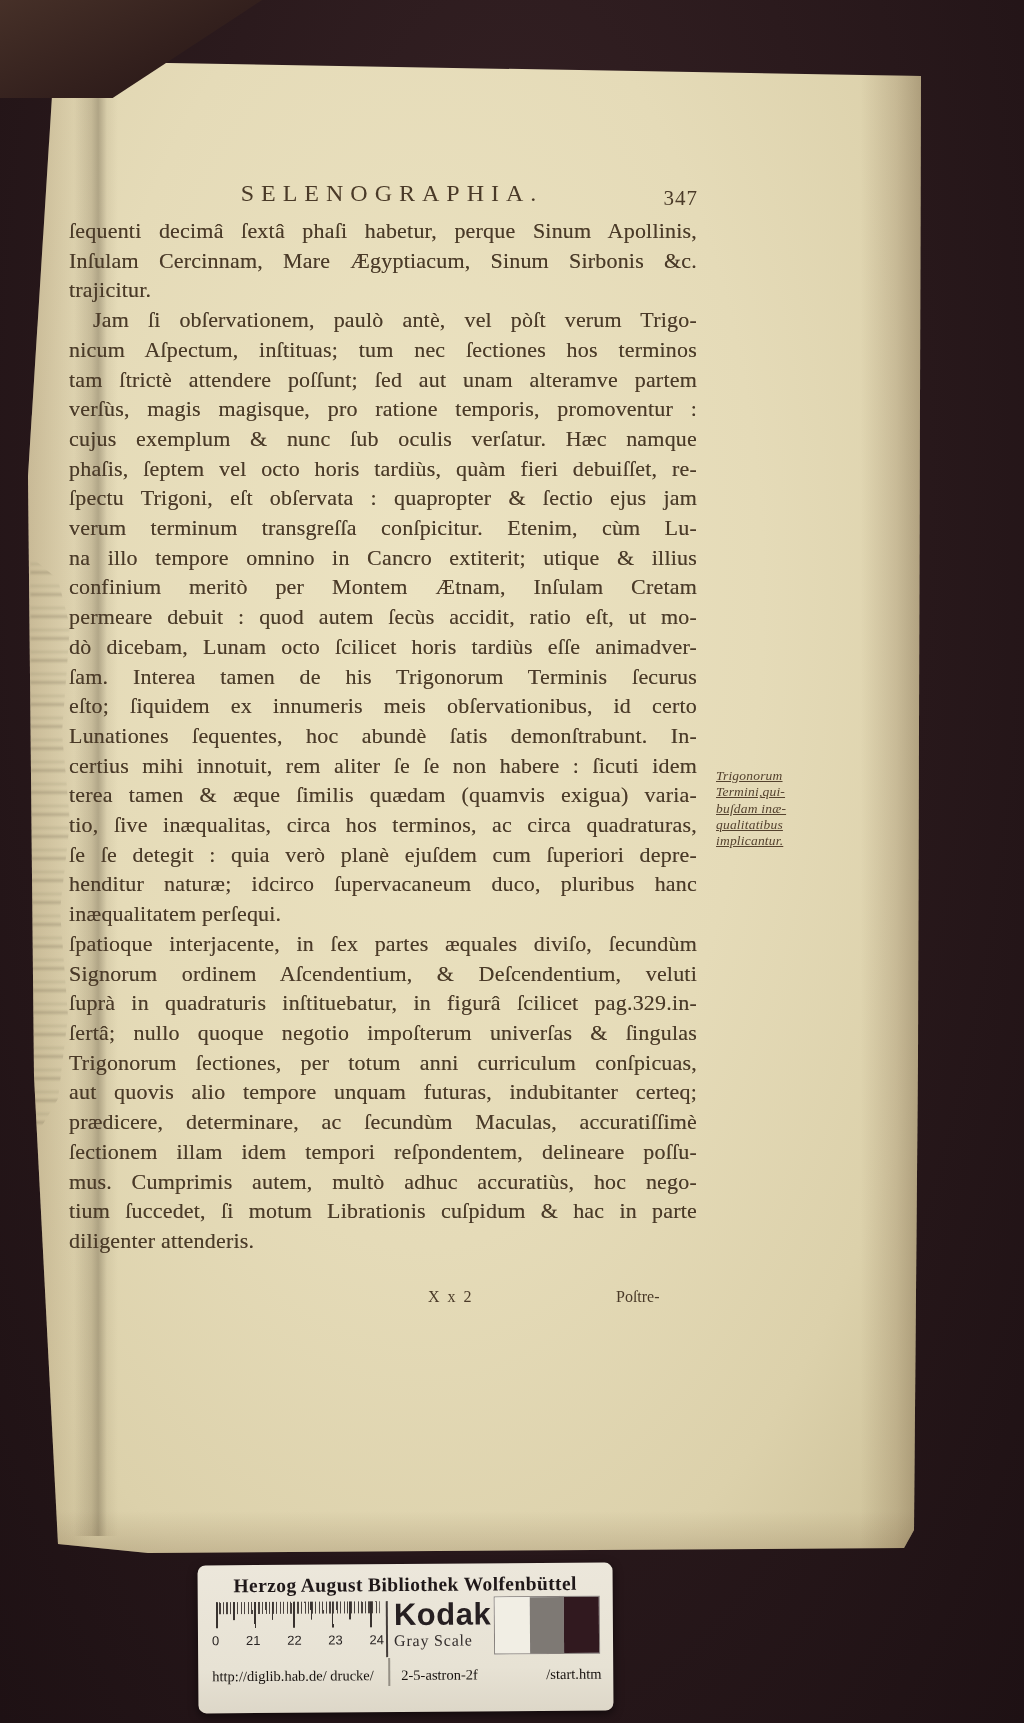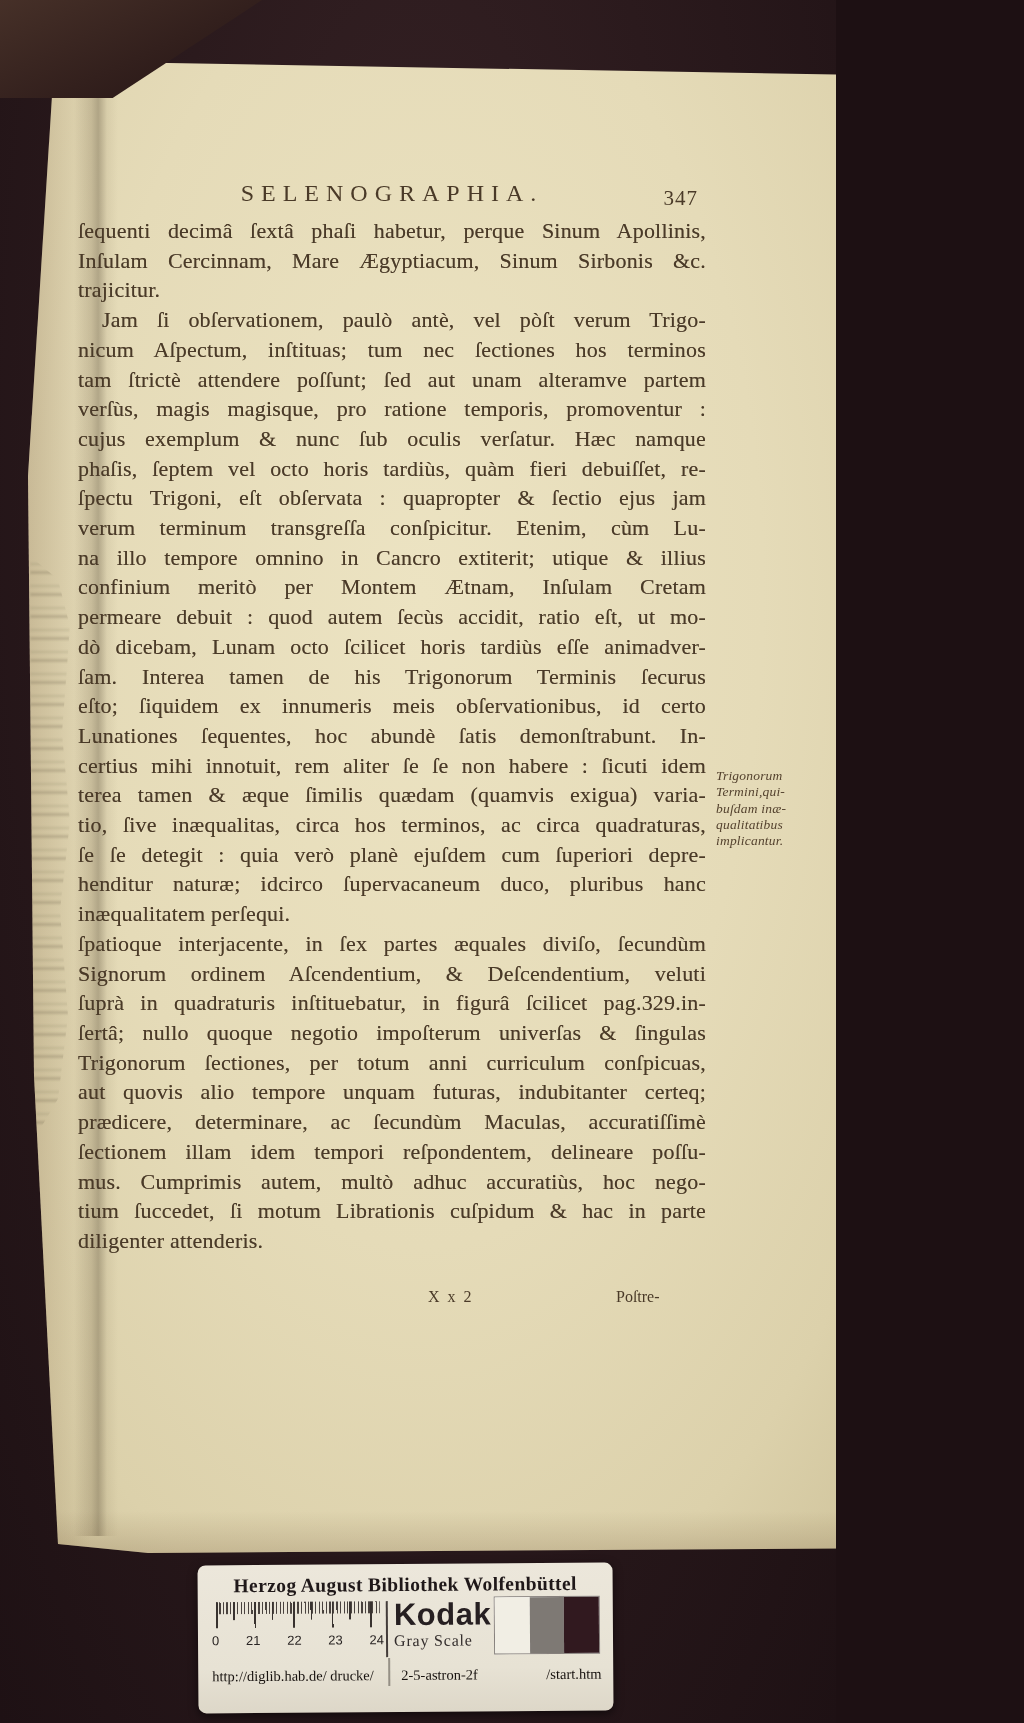--- a/index.html
+++ b/index.html
@@ -1,43 +1,43 @@
 <!DOCTYPE html>
 <html style="--ink: #4a3a28; --paper: #e5dbb8; --background: #2b1a1d; --patch_white: #f1eee4; --patch_gray: #7e7974; --patch_dark: #31191f;"><head>
 <meta charset="utf-8">
 <style>
   html,body{margin:0;padding:0;}
   body{width:1024px;height:1723px;overflow:hidden;background:#1d1013;}
-  .stage{position:relative;width:836px;height:1723px;overflow:hidden;
+  .stage{position:relative;width:1024px;height:1723px;overflow:hidden;
     background:radial-gradient(ellipse at 50% 28%, #362225 0%, #2b1a1d 45%, #1e1114 100%);
     font-family:"Liberation Serif", serif;}
   
   .page{position:absolute;left:28px;top:56px;width:895px;height:1500px;
     clip-path:polygon(82px 6px,893px 20px,890px 1000px,886px 1474px,876px 1492px,120px 1497px,30px 1488px,6px 1020px,0px 420px,24px 40px);
     background:
       linear-gradient(90deg, rgba(140,115,80,.30) 0%, rgba(140,115,80,0) 7%),
       linear-gradient(90deg, transparent 93%, rgba(120,95,65,.22) 97%, rgba(95,72,45,.38) 100%),
       linear-gradient(0deg, rgba(120,95,65,.25) 0%, rgba(120,95,65,0) 3%),
       radial-gradient(ellipse at 44% 36%, #ece3c2 0%, #e5dbb8 48%, #dcd1ab 78%, #cec29a 97%);
     color:var(--ink);}
   .gutter{position:absolute;left:46px;top:20px;width:44px;height:1460px;
     background:linear-gradient(90deg, rgba(90,72,45,0) 0%, rgba(90,72,45,.22) 40%, rgba(60,46,26,.30) 55%, rgba(90,72,45,.08) 75%, rgba(90,72,45,0) 100%);}
   .bleed{position:absolute;left:2px;top:500px;width:40px;height:590px;opacity:.45;filter:blur(1.3px);
     background:repeating-linear-gradient(0deg, rgba(110,100,75,.55) 0 3px, transparent 3px 9px, rgba(110,100,75,.35) 9px 11px, transparent 11px 22px);
     clip-path:polygon(0 0,70% 4%,100% 12%,80% 30%,100% 45%,75% 60%,95% 78%,70% 92%,0 100%);}
   .pagehead{position:absolute;left:50px;top:124px;width:628px;height:34px;}
   .running-title{display:block;text-align:center;font-size:24px;letter-spacing:7px;color:var(--ink);}
   .pagenum{position:absolute;right:8px;top:6px;font-size:21px;letter-spacing:1px;color:var(--ink);}
-  .textblock{position:absolute;left:50px;top:160px;width:628px;font-size:22px;line-height:29.7px;
+  .textblock{position:absolute;left:41px;top:160px;width:628px;font-size:22px;line-height:29.7px;
     color:var(--ink);letter-spacing:.2px;text-shadow:0 0 .5px rgba(74,58,40,.55);}
   .textblock > div{text-align:justify;text-align-last:justify;white-space:normal;}
   .textblock > div.indent{text-indent:24px;}
   .textblock > div.end{text-align-last:left;}
   .margin-note{position:absolute;left:688px;top:712px;width:112px;font-size:13.5px;line-height:16.3px;
-    font-style:italic;color:#54422e;letter-spacing:.2px;}
+    font-style:italic;color:#54422e;letter-spacing:.2px;text-decoration:underline;}
   .sigline{position:absolute;left:50px;top:1232px;width:628px;height:32px;font-size:16px;color:var(--ink);}
   .sig{position:absolute;left:350px;letter-spacing:2px;}
   .catch{position:absolute;left:538px;}
   .cover-corner{position:absolute;left:0;top:0;width:262px;height:98px;z-index:5;
     clip-path:polygon(0 0,100% 0,43% 100%,0 100%);
     background:linear-gradient(155deg, #463028 0%, #33201d 55%, #241414 100%);}
   
   .kodak-strip{position:absolute;left:198px;top:1564px;width:415px;height:148px;z-index:6;
     transform:rotate(-.4deg);border-radius:8px;
     background:linear-gradient(180deg,#ece7db 0%,#e7e2d4 70%,#ddd7c8 100%);

